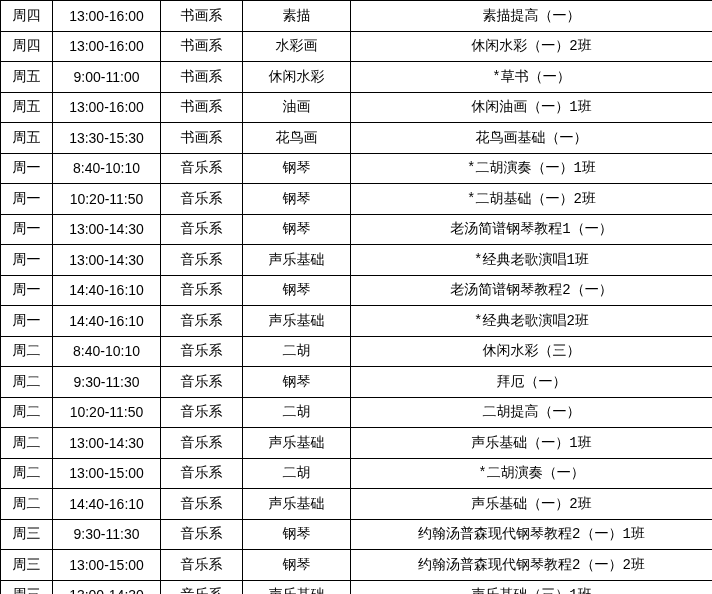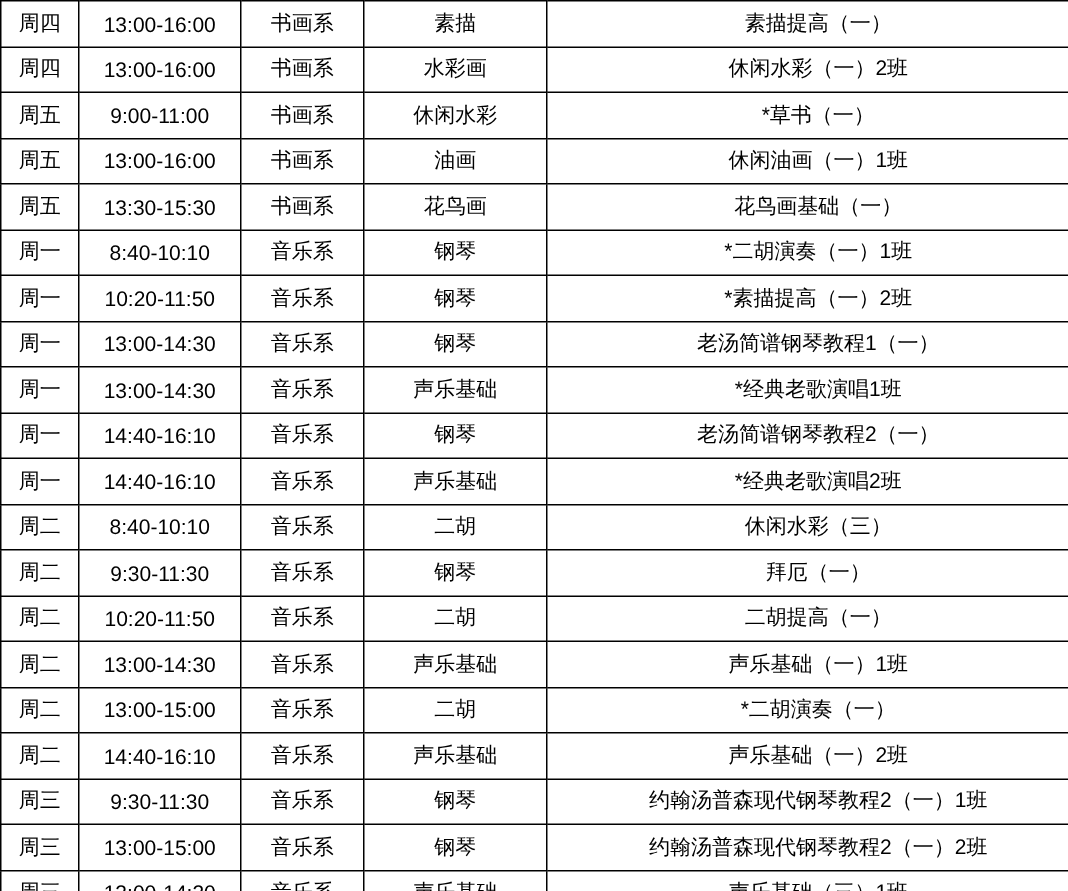--- a/index.html
+++ b/index.html
@@ -31,22 +31,22 @@
     text-align: center;
     vertical-align: middle;
     height: 29.5px;
     padding: 0 2px;
     white-space: nowrap;
     overflow: hidden;
   }
   .col-day    { width: 52px; font-family: Liberation Mono, monospace; }
   .col-time   { width: 108px; }
   .col-dept   { width: 82px; margin-left: 32px; }
-  .col-course { width: 122px; }
-  .col-name   { width: 362px; }
+  .col-course { width: 108px; }
+  .col-name   { width: 362px; font-family: Liberation Mono, monospace; }
 </style>
 </head>
 <body>
 
 <div class="schedule-wrap">
   <table class="schedule">
     <colgroup>
       <col class="col-day">
       <col class="col-time">
       <col class="col-dept">
@@ -94,21 +94,21 @@
           <td class="col-time">8:40-10:10</td>
           <td class="col-dept">音乐系</td>
           <td class="col-course">钢琴</td>
           <td class="col-name">*二胡演奏（一）1班</td>
         </tr>
         <tr>
           <td class="col-day">周一</td>
           <td class="col-time">10:20-11:50</td>
           <td class="col-dept">音乐系</td>
           <td class="col-course">钢琴</td>
-          <td class="col-name">*素描提高（一）2班</td>
+          <td class="col-name">*二胡基础（一）2班</td>
         </tr>
         <tr>
           <td class="col-day">周一</td>
           <td class="col-time">13:00-14:30</td>
           <td class="col-dept">音乐系</td>
           <td class="col-course">钢琴</td>
           <td class="col-name">老汤简谱钢琴教程1（一）</td>
         </tr>
         <tr>
           <td class="col-day">周一</td>

